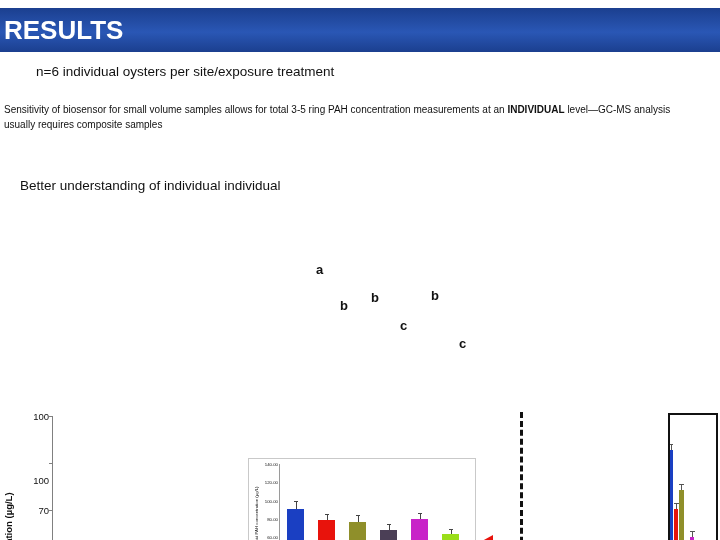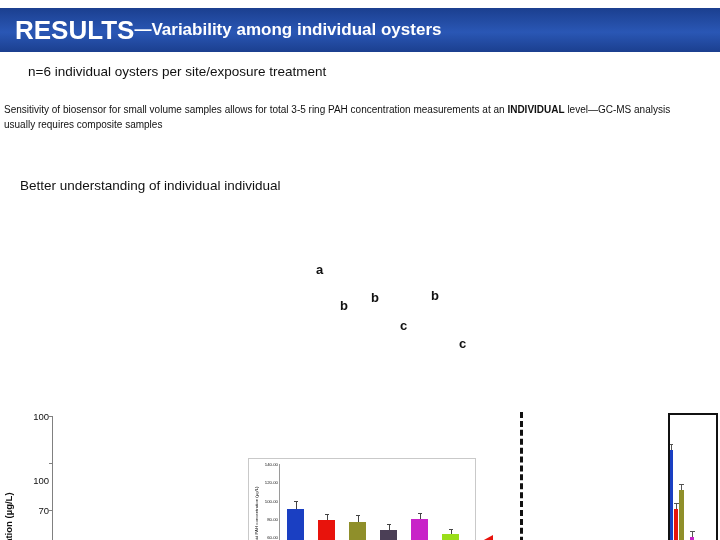--- a/index.html
+++ b/index.html
@@ -10,27 +10,27 @@
     color:#111;
   }
   
   .title-bar{
     position:absolute;left:0;top:8px;width:720px;height:44px;
     background:linear-gradient(to bottom,#1b3f8f 0%,#2a57b5 55%,#1b3f8f 100%);
     display:flex;align-items:center;
   }
   .title-bar .t1{
     color:#ffffff;font-weight:bold;font-size:26px;letter-spacing:0px;
-    padding-left:15px;line-height:1;
+    padding-left:4px;line-height:1;
   }
   .title-bar .t2{
     color:#ffffff;font-weight:bold;font-size:17px;line-height:1;padding-bottom:2px;
   }
   .subhead{
-    position:absolute;left:28px;top:64px;width:680px;
+    position:absolute;left:36px;top:64px;width:680px;
     font-size:13.5px;color:#111;
   }
   .para{
     position:absolute;left:4px;top:103px;width:672px;
     font-size:10px;color:#111;line-height:1.45;
   }
   .para b{font-weight:bold;}
   .para2{
     position:absolute;left:20px;top:178px;width:672px;
     font-size:13.5px;color:#111;
@@ -109,21 +109,20 @@
   }
   .inset .ibar{position:absolute;bottom:0;}
   .inset .ierr{position:absolute;width:1px;background:#444;}
   .inset .ierrcap{position:absolute;height:1px;width:4px;background:#444;}
 </style>
 </head>
 <body>
 
 <div class="title-bar">
   <span class="t1">RESULTS</span>
-  <span class="t2">—Variability among individual oysters</span>
 </div>
 
 <div class="subhead">n=6 individual oysters per site/exposure treatment</div>
 
 <div class="para">
   <span>Sensitivity of biosensor for small volume samples allows for total 3-5 ring PAH concentration measurements at an </span><b>INDIVIDUAL</b><span> level—GC-MS analysis usually requires composite samples</span>
 </div>
 
 <div class="para2">Better understanding of individual individual</div>
 

